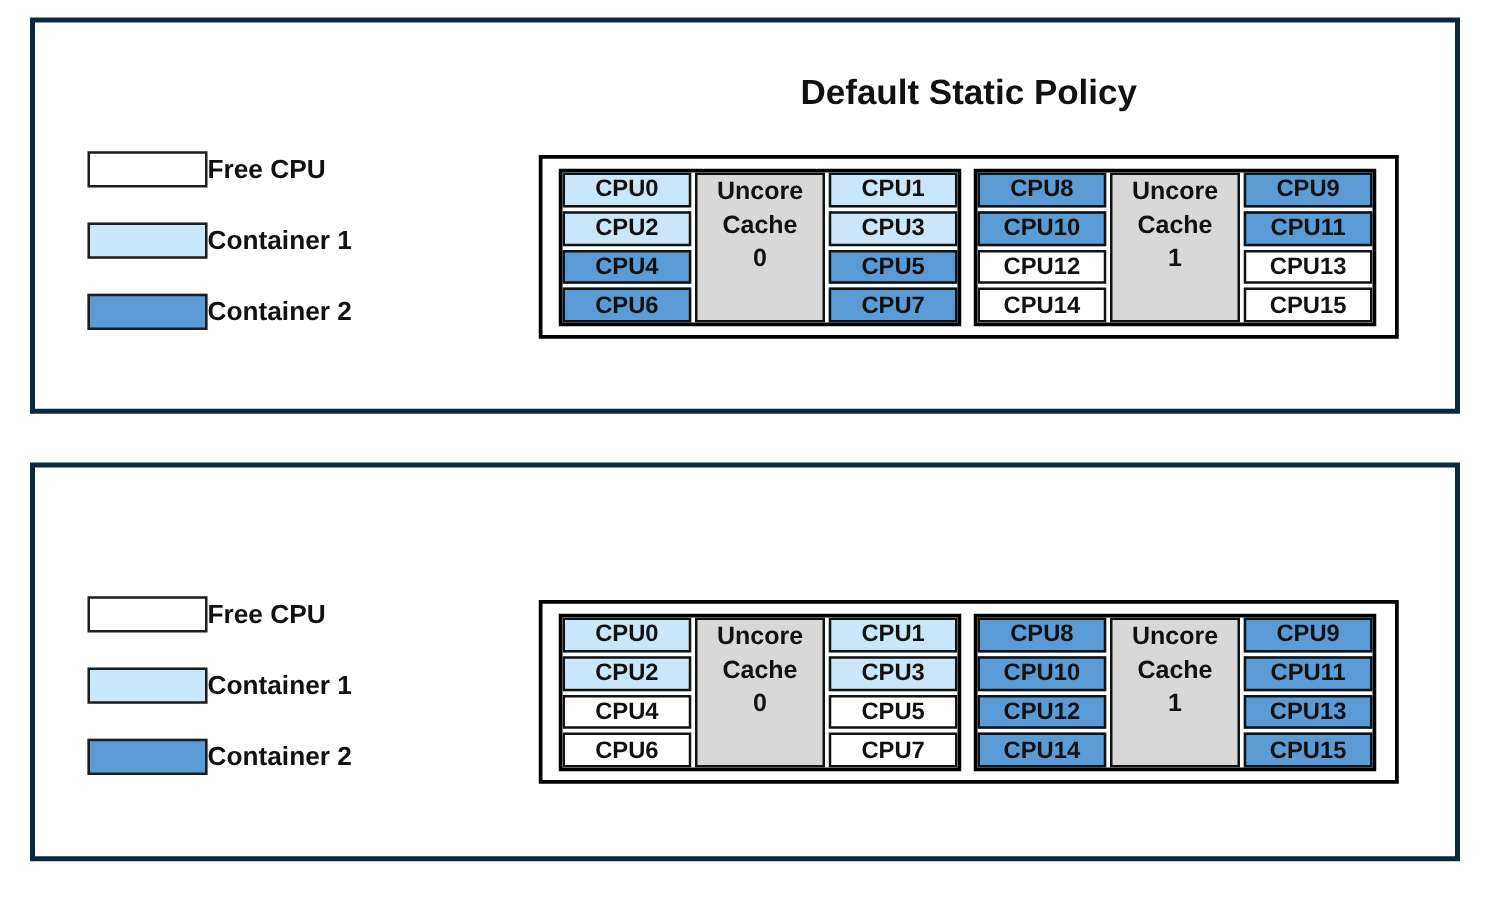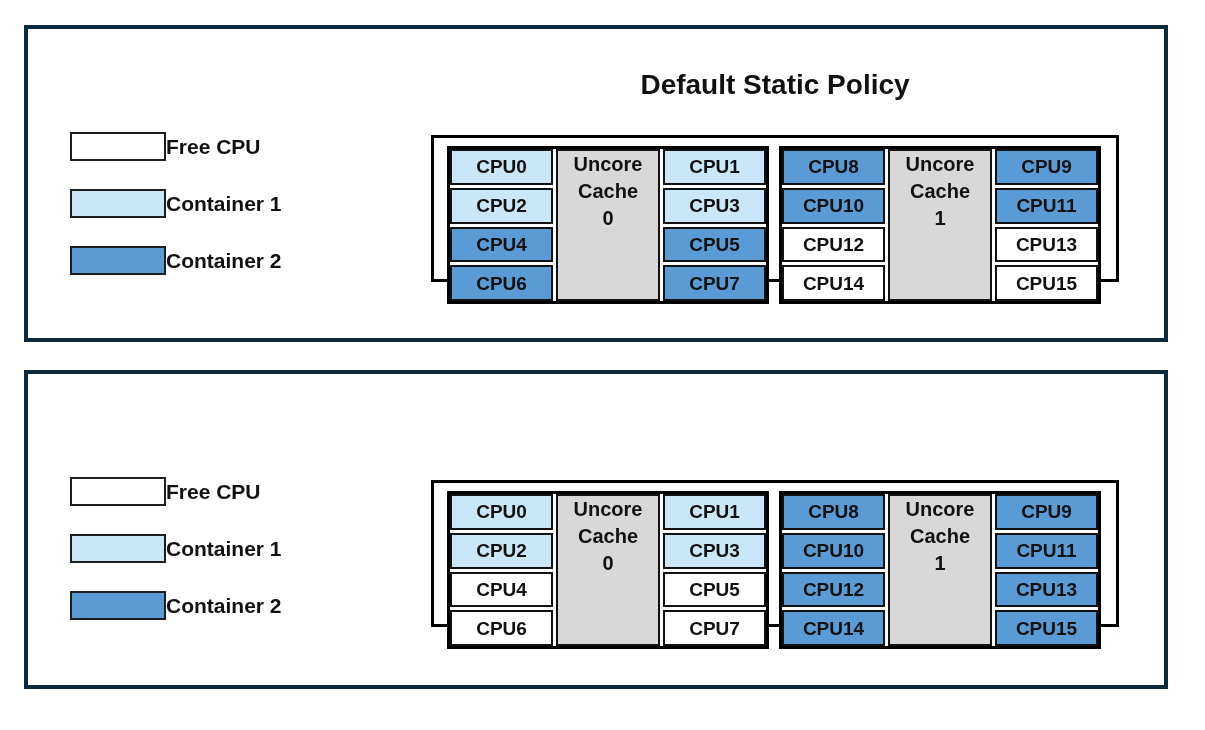--- a/index.html
+++ b/index.html
@@ -5,21 +5,21 @@
   html,body{margin:0;padding:0;}
   body{
     width:1205px;height:730px;position:relative;background:#ffffff;
     font-family:"Liberation Sans", sans-serif;color:var(--text,#111);
     overflow:hidden;
   }
   .panel{
     position:absolute;left:24px;width:1144px;box-sizing:border-box;
     border:4px solid var(--panel_border,#0d2a3c);background:#ffffff;
   }
-  .panel.top{top:25px;height:317px;}
+  .panel.top{top:14px;height:317px;}
   .panel.bottom{top:370px;height:319px;}
   .panel-title{
     position:absolute;left:403px;top:40px;width:688px;margin:0;
     text-align:center;font-size:28px;font-weight:bold;color:var(--text,#111);
     white-space:nowrap;
   }
   .legend{
     position:absolute;left:42px;top:103px;display:flex;flex-direction:column;gap:28px;
   }
   .legend-row{display:flex;align-items:center;}
@@ -30,21 +30,21 @@
   .swatch.free{background:var(--free,#fff);}
   .swatch.container1{background:var(--container1,#c9e7f8);}
   .swatch.container2{background:var(--container2,#5b9bd5);}
   .legend-label{font-size:21px;font-weight:bold;white-space:nowrap;}
   .diagram{
     position:absolute;left:403px;top:106px;width:688px;height:147px;box-sizing:border-box;
     border:3px solid var(--diagram_border,#000);background:#ffffff;
     padding:8px 13px;display:flex;gap:10px;
   }
   .group{
-    box-sizing:border-box;width:322px;height:158px;border:3px solid var(--diagram_border,#000);
+    box-sizing:border-box;width:322px;height:126px;border:3px solid var(--diagram_border,#000);
     background:#ffffff;display:grid;grid-template-columns:103px 104px 103px;
     grid-template-rows:repeat(4,1fr);gap:3px;
   }
   .cpu-cell{
     box-sizing:border-box;border:2px solid var(--cell_border,#111);
     display:flex;align-items:center;justify-content:center;
     font-size:19px;font-weight:bold;line-height:1;white-space:nowrap;
   }
   .cpu-cell.free{background:var(--free,#fff);}
   .cpu-cell.container1{background:var(--container1,#c9e7f8);}

